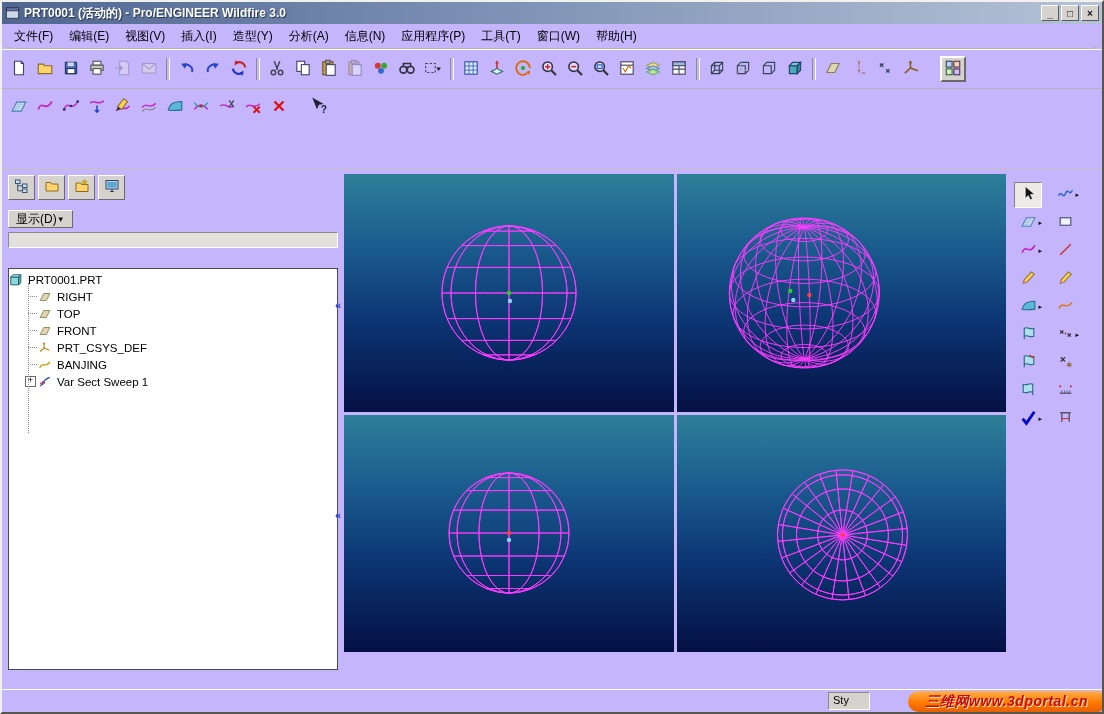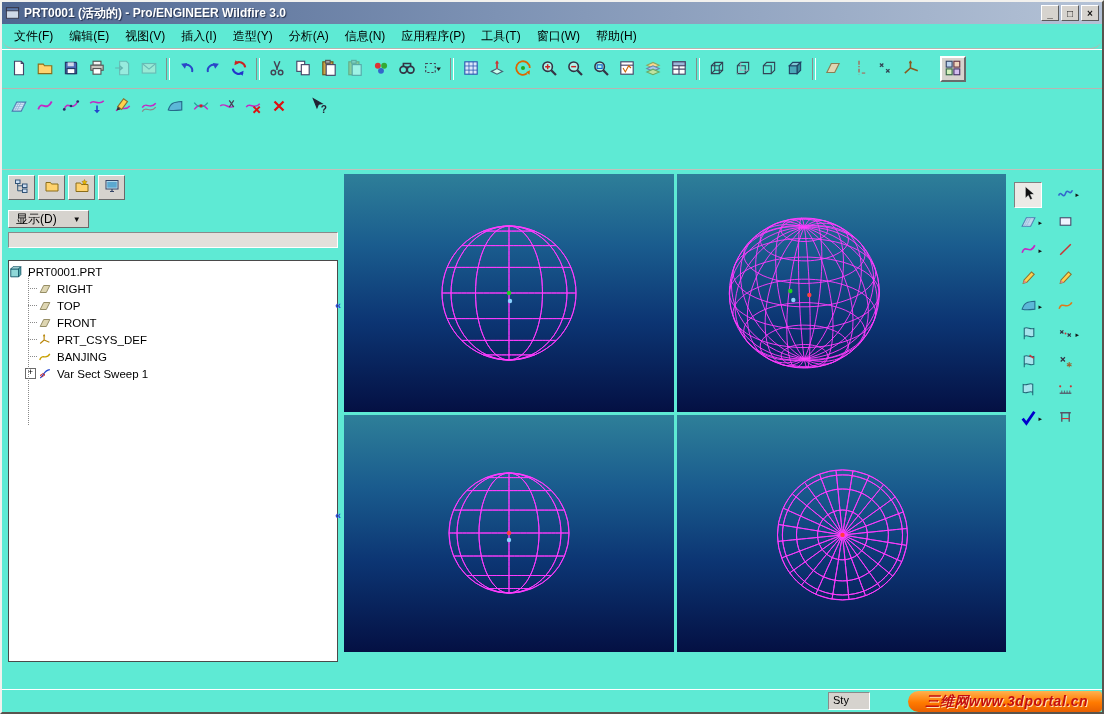--- a/index.html
+++ b/index.html
@@ -1,19 +1,19 @@
 <!DOCTYPE html>
 <html><head>
 <meta charset="utf-8">
 <style>
   html,body{margin:0;padding:0;}
   body{width:1104px;height:714px;overflow:hidden;background:#d6d3ce;
        font-family:"Liberation Sans","DejaVu Sans",sans-serif;font-size:12px;color:#000;}
   .window{width:1100px;height:710px;border:2px solid;border-color:#f2f1ee #58544e #58544e #f2f1ee;
-          display:flex;flex-direction:column;background:#5eead4;}
+          display:flex;flex-direction:column;background:#c4b5fd;}
   button{font:inherit;padding:0;margin:0;background:transparent;border:none;cursor:default;}
 
   
   .titlebar{height:22px;flex:0 0 22px;display:flex;align-items:center;padding:0 3px;
             background:linear-gradient(90deg,#4f6690 0%,#7d92b4 45%,#b4c2d6 100%);}
   .appicon{width:15px;height:14px;margin-right:4px;flex:0 0 auto;}
   .titletext{color:#fff;font-weight:bold;font-size:12px;flex:1;white-space:nowrap;overflow:hidden;
              text-shadow:1px 1px 1px #23304d;}
   .winbtn{width:18px;height:16px;margin-left:2px;background:#d6d3ce;border:1px solid;
           border-color:#fff #5a5a5a #5a5a5a #fff;font-size:10px;line-height:13px;text-align:center;
@@ -49,26 +49,26 @@
 
   
   .main{flex:1;display:flex;padding-left:6px;position:relative;}
 
   
   .navcol{width:330px;flex:0 0 330px;display:flex;flex-direction:column;}
   .navtabs{height:32px;display:flex;gap:3px;padding-top:5px;}
   .navtab{width:27px;height:25px;display:flex;align-items:center;justify-content:center;
           background:#d6d3ce;border:1px solid;border-color:#fff #6a6a6a #6a6a6a #fff;}
   .treeheader{height:20px;display:flex;align-items:center;margin-top:2px;}
-  .showbtn{height:18px;display:inline-flex;align-items:center;gap:16px;padding:0 7px;
+  .showbtn{height:18px;display:inline-flex;align-items:center;padding:0 7px;
            background:#d6d3ce;border:1px solid;border-color:#fff #6a6a6a #6a6a6a #fff;font-size:12px;}
   .showbtn .dd{font-size:8px;color:#111;}
   .treefilter{height:14px;margin-top:3px;background:#e2e0db;border:1px solid;
               border-color:#8a8a8a #fff #fff #8a8a8a;}
-  .treebox{margin-top:12px;height:398px;background:#fff;border:1px solid #4a4a4a;
+  .treebox{margin-top:20px;height:398px;background:#fff;border:1px solid #4a4a4a;
            position:relative;padding-top:2px;overflow:hidden;font-size:11.5px;}
   .trunk{position:absolute;left:19px;top:14px;height:150px;border-left:1px dotted #8a8a8a;}
   .trow{height:17px;display:flex;align-items:center;white-space:nowrap;}
   .trow .ticon{width:16px;height:15px;margin-right:3px;flex:0 0 auto;display:inline-flex;align-items:center;}
   .trow.child .conn{margin-left:19px;width:9px;height:0;border-top:1px dotted #8a8a8a;margin-right:1px;}
   .trow.child.haspluss .conn{margin-left:15px;width:0;}
   .plus{width:9px;height:9px;border:1px solid #6a6a6a;background:#fff;font-size:9px;line-height:7px;
         text-align:center;margin-right:2px;flex:0 0 auto;}
   .trow:first-of-type{padding-left:4px;}
   .tlabel{padding-right:4px;}

